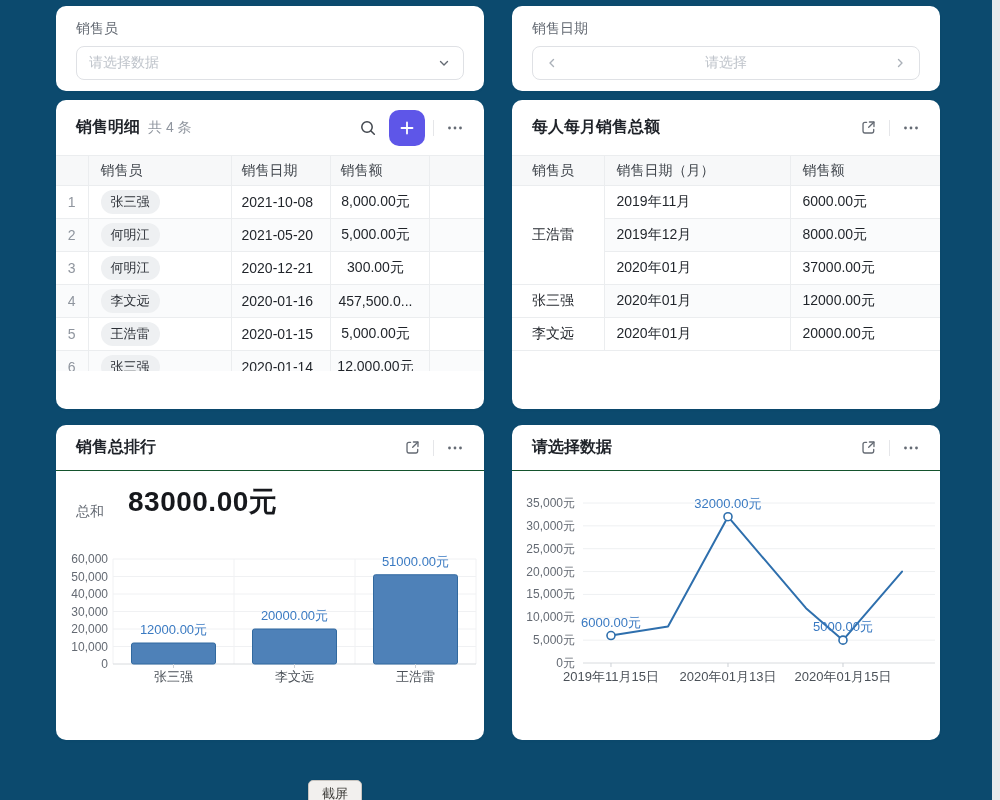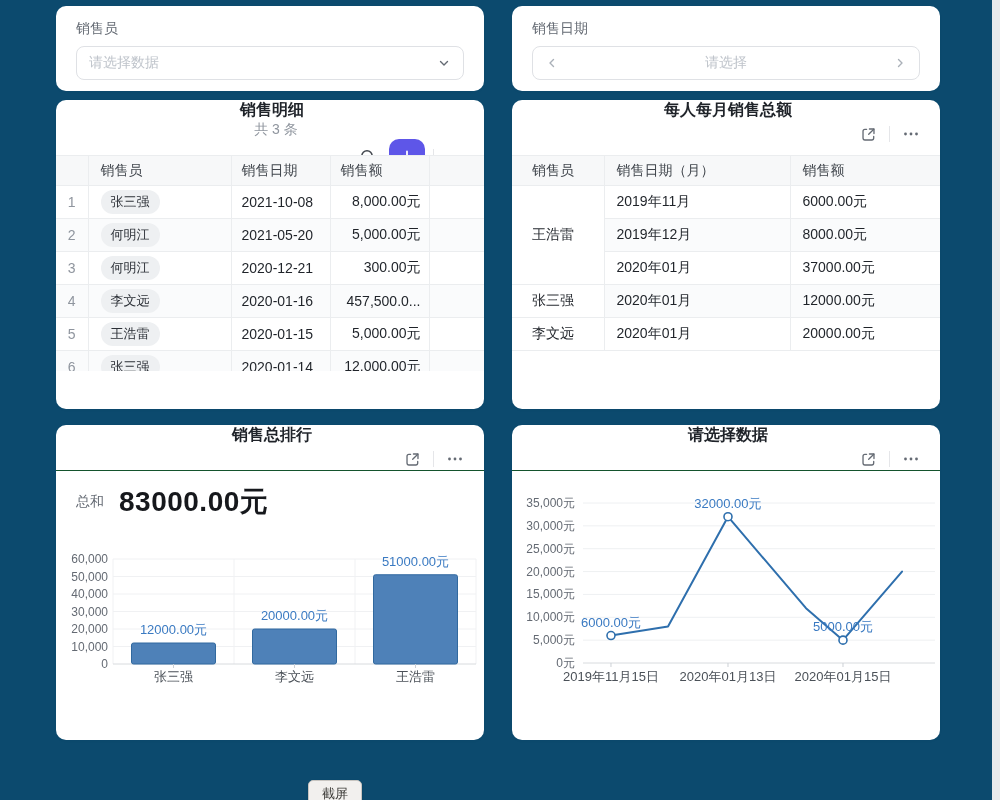--- a/index.html
+++ b/index.html
@@ -18,21 +18,21 @@
   .select-box, .date-box {
     position:absolute; left:20px; right:20px; top:40px; height:34px;
     border:1px solid #dfe1e5; border-radius:8px; background:#fff;
     display:flex; align-items:center; padding:5px 12px; cursor:pointer;
   }
   .placeholder { font-size:14px; color:#bfc4cb; }
   .select-box .placeholder { flex:1; text-align:left; }
   .date-box .placeholder { flex:1; text-align:center; }
   .icon { flex:0 0 auto; display:inline-flex; }
   
-  .card-head { position:absolute; left:0; right:0; top:0; display:flex; align-items:center; padding:0 16px 0 20px;flex-direction:column; }
+  .card-head { position:absolute; left:0; right:0; top:0; display:flex; align-items:center; padding:0 16px 0 20px; }
   .card-head.h55 { height:55px; }
   .card-head.h46 { height:46px; border-bottom:1px solid #14532d; }
   .card-title { font-size:16px; font-weight:bold; color:#1f2329; }
   .card-count { font-size:14px; color:#8f959e; margin-left:8px; }
   .head-actions { margin-left:auto; display:flex; align-items:center; gap:8px; }
   .icon-btn { border:none; background:none; width:26px; height:26px; display:flex; align-items:center; justify-content:center; cursor:pointer; border-radius:6px; }
   .add-btn { width:36px; height:36px; border:none; border-radius:10px; display:flex; align-items:center; justify-content:center; cursor:pointer; }
   .v-divider { width:1px; height:16px; background:#e5e6e9; }
   
   .table-clip { position:absolute; left:0; right:0; top:55px; overflow:hidden; }
@@ -41,24 +41,24 @@
        border-top:1px solid #ebedef; border-bottom:1px solid #ebedef; }
   td { height:33px; border-bottom:1px solid #ebedef; color:#1f2329; background:#fff; }
   tr.alt td { background:#fafbfc; }
   td.white { background:#fff !important; }
   .bordered th, .bordered td { border-right:1px solid #ebedef; }
   .bordered th:last-child, .bordered td:last-child { border-right:none; }
   .cell-idx { text-align:center; color:#8f959e; }
   .pad12 { padding-left:12px; }
   .pad20 { padding-left:20px; }
   .pad10 { padding-left:10px; }
-  .amt-right { text-align:right; padding-right:8px; }
+  .amt-right { text-align:center; padding-right:8px; }
   .pill { display:inline-block; background:#eef0f2; border-radius:999px; padding:3px 10px; margin-left:12px; font-size:13px; color:#2b2f36; }
   
-  .sum-row { position:absolute; left:20px; top:58px; display:flex; align-items:center; gap:15px; }
+  .sum-row { position:absolute; left:20px; top:58px; display:flex; align-items:flex-end; gap:24px; }
   .sum-label { font-size:14px; color:#646a73; }
   .sum-value { font-size:28px; font-weight:600; color:#16181c; letter-spacing:.5px; }
   svg text { font-family:"Liberation Sans","DejaVu Sans",sans-serif; }
   
   .shot-btn {
     position:absolute; left:308px; top:780px; width:54px; height:28px;
     background:#f2f0ee; border:1px solid #c8c5c1; border-radius:5px;
     font-size:13px; color:#3a3835; display:flex; align-items:center; justify-content:center;
     box-shadow:0 1px 2px rgba(0,0,0,.15); cursor:pointer;
   }
@@ -93,21 +93,21 @@
         <svg width="14" height="14" viewBox="0 0 14 14">
             <path d="M5.5 3.5 L9 7 L5.5 10.5" fill="none" stroke="#aab0b8" stroke-width="1.4" stroke-linecap="round" stroke-linejoin="round"></path>
           </svg>
       </span>
     </div>
   </section>
 
   <section class="card" style="left:56px;top:100px;width:428px;height:309px">
     <div class="card-head h55">
       <span class="card-title">销售明细</span>
-      <span class="card-count">共 3 条</span>
+      <span class="card-count">共 4 条</span>
       <div class="head-actions">
         <button class="icon-btn">
           <span class="icon">
             <svg width="18" height="18" viewBox="0 0 18 18">
                 <circle cx="8" cy="8" r="5.2" fill="none" stroke="#41464d" stroke-width="1.5"></circle>
                 <path d="M12 12 L15.3 15.3" stroke="#41464d" stroke-width="1.5" stroke-linecap="round"></path>
               </svg>
           </span>
         </button>
         <button class="add-btn" id="add-btn" style="background: rgb(94, 86, 232);">

